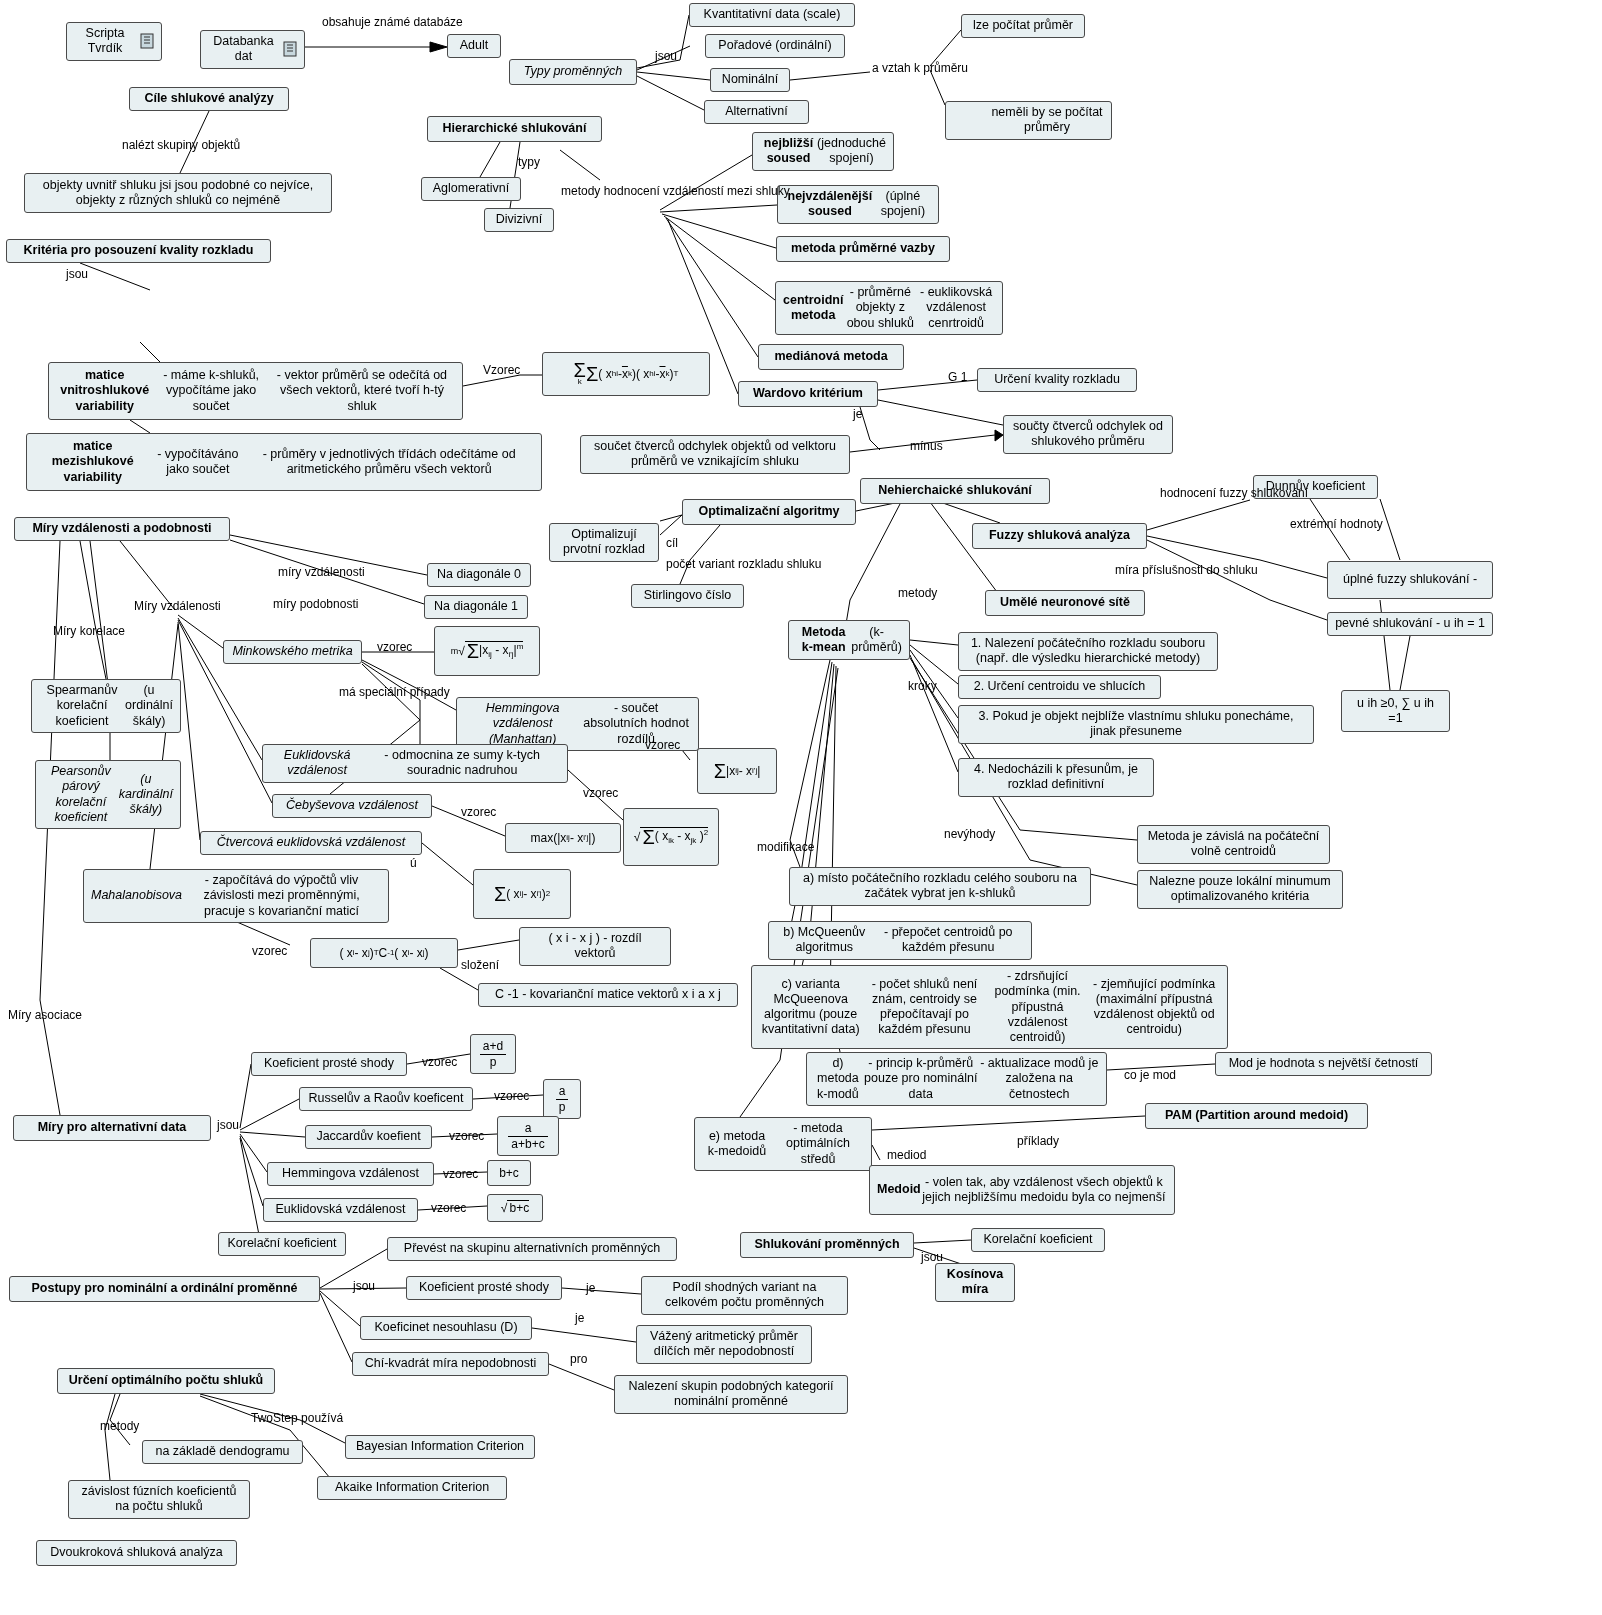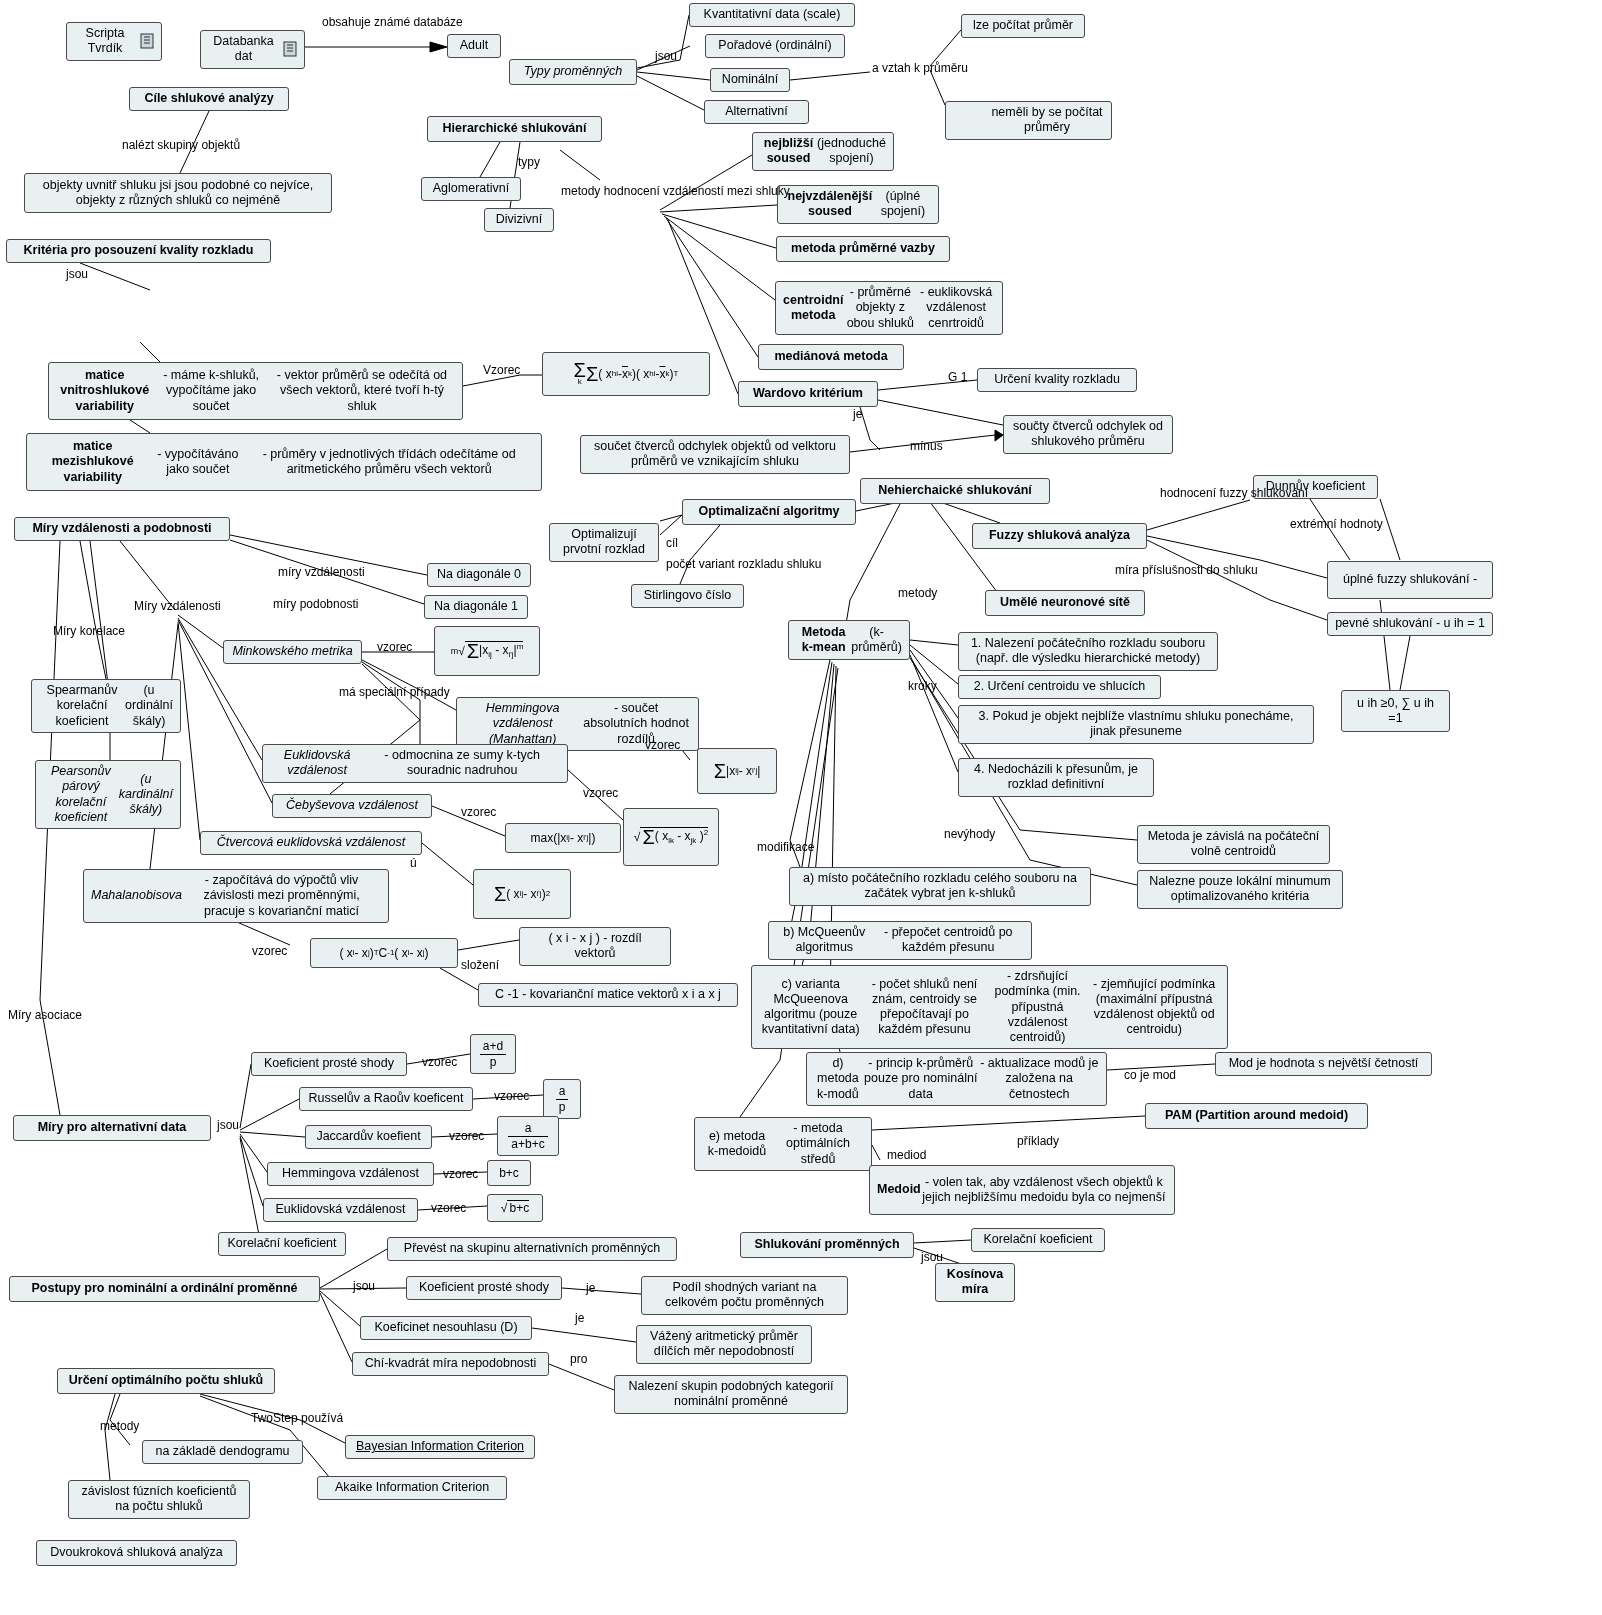--- a/index.html
+++ b/index.html
@@ -300,21 +300,21 @@
     </div>
     <div class="node" style="left: 142px; top: 1440px; width: 161px; min-height: 24px;">
       <span style="display:block;">na základě dendogramu</span>
     </div>
     <div class="node" style="left: 68px; top: 1480px; width: 182px; min-height: 38px;">
       <span style="display:block;">závislost fúzních koeficientů na počtu shluků</span>
     </div>
     <div class="node" style="left: 36px; top: 1540px; width: 201px; min-height: 26px;">
       <span style="display:block;">Dvoukroková shluková analýza</span>
     </div>
-    <div class="node" style="left: 345px; top: 1435px; width: 190px; min-height: 24px; text-decoration: underline;">
+    <div class="node" style="left: 345px; top: 1435px; width: 190px; min-height: 24px;">
       <span style="display:block;">Bayesian Information Criterion</span>
     </div>
     <div class="node" style="left: 317px; top: 1476px; width: 190px; min-height: 24px;">
       <span style="display:block;">Akaike Information Criterion</span>
     </div>
     <div class="node" style="left: 689px; top: 3px; width: 166px; min-height: 24px;">
       <span style="display:block;">Kvantitativní data (scale)</span>
     </div>
     <div class="node" style="left: 705px; top: 34px; width: 140px; min-height: 24px;">
       <span style="display:block;">Pořadové (ordinální)</span>

